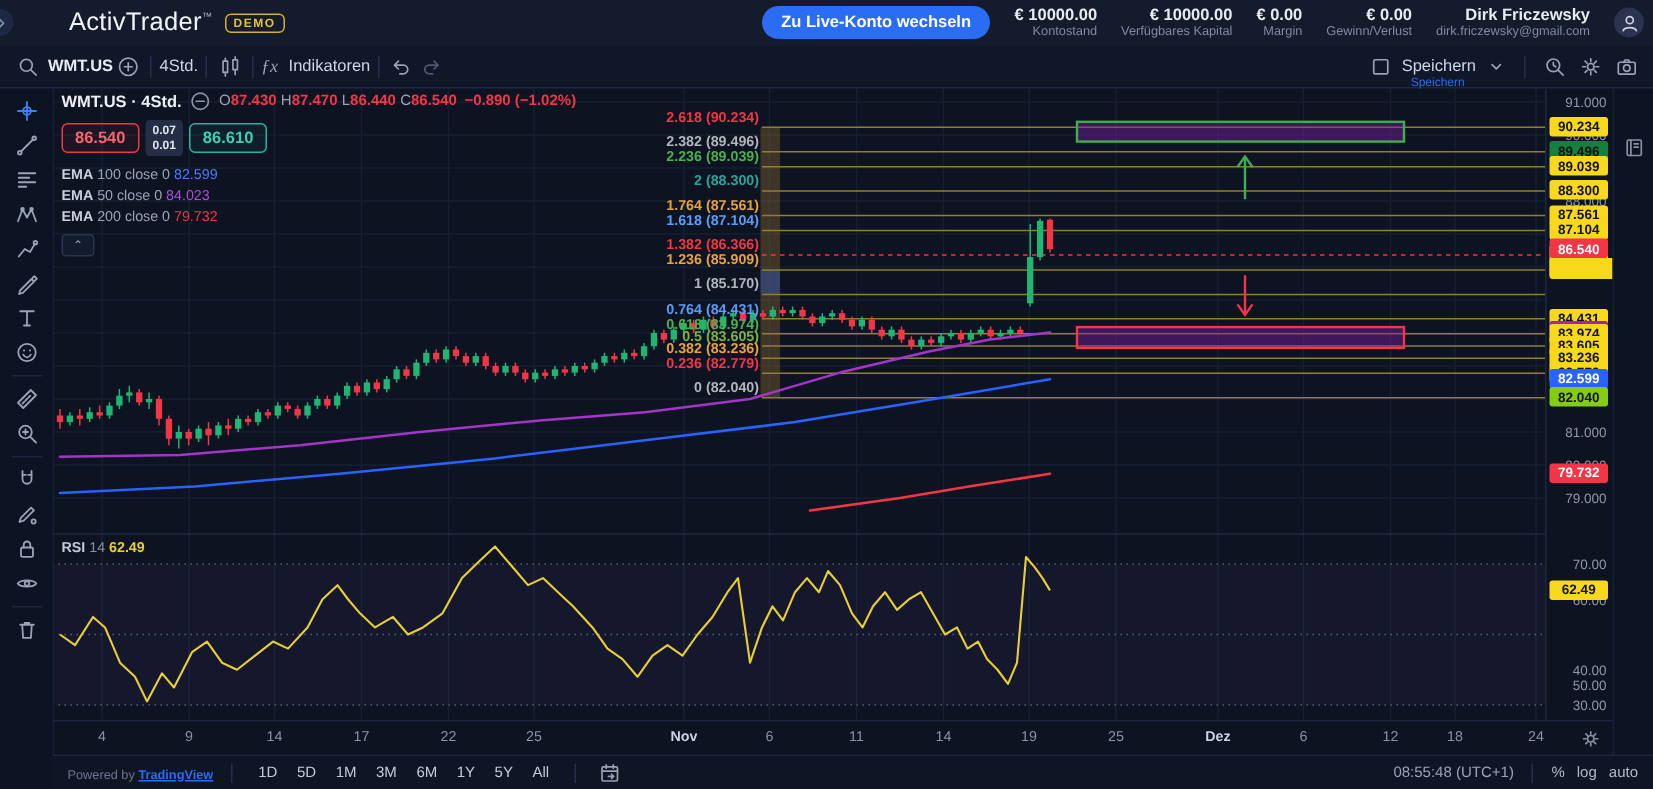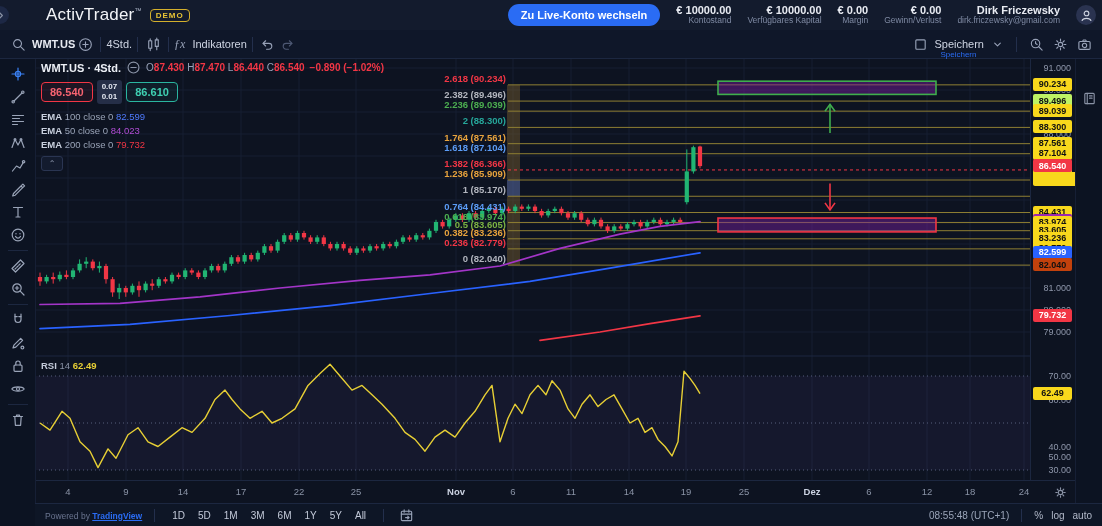--- a/index.html
+++ b/index.html
@@ -665,37 +665,37 @@
     <div class="pa-label" style="top: 71px;">88.000</div>
     <div class="pa-label" style="top: 225px;">81.000</div>
     <div class="pa-label" style="top: 247px;">80.000</div>
     <div class="pa-label" style="top: 269px;">79.000</div>
     <div class="pa-label" style="top: 313px;">70.00</div>
     <div class="pa-label" style="top: 336.5px;">60.00</div>
     <div class="pa-label" style="top: 352px; margin-top: 42px;">50.00</div>
     <div class="pa-label" style="top: 383.5px;">40.00</div>
     <div class="pa-label" style="top: 407px;">30.00</div>
     <div class="pa-badge" style="top: 19.852px; background: rgb(248, 216, 28); color: rgb(17, 17, 17);">90.234</div>
-    <div class="pa-badge" style="top: 36.088px; background: #bef264; color: rgb(17, 17, 17);">89.496</div>
+    <div class="pa-badge" style="top: 36.088px; background: #15803d; color: rgb(17, 17, 17);">89.496</div>
     <div class="pa-badge" style="top: 46.142px; background: rgb(248, 216, 28); color: rgb(17, 17, 17);">89.039</div>
     <div class="pa-badge" style="top: 62.4px; background: rgb(248, 216, 28); color: rgb(17, 17, 17);">88.300</div>
     <div class="pa-badge" style="top: 78.658px; background: rgb(248, 216, 28); color: rgb(17, 17, 17);">87.561</div>
     <div class="pa-badge" style="top: 88.712px; background: rgb(248, 216, 28); color: rgb(17, 17, 17);">87.104</div>
     <div class="pa-badge" style="top: 104.948px; background: rgb(248, 216, 28); color: rgb(17, 17, 17);">86.366</div>
     <div class="pa-badge" style="top: 101.12px; background: rgb(242, 54, 69); color: rgb(255, 255, 255);">86.540</div>
     <div class="pa-badge" style="top: 115.002px; background: rgb(248, 216, 28); color: rgb(17, 17, 17); padding-left: 43px;">85.909</div>
     <div class="pa-badge" style="top: 114px; background: rgb(248, 216, 28); color: rgb(17, 17, 17); padding-left: 39px;">85.170</div>
     <div class="pa-badge" style="top: 147.518px; background: rgb(248, 216, 28); color: rgb(17, 17, 17);">84.431</div>
     <div class="pa-badge" style="top: 156.494px; background: rgb(156, 39, 176); color: rgb(255, 255, 255);">84.023</div>
     <div class="pa-badge" style="top: 157.572px; background: rgb(248, 216, 28); color: rgb(17, 17, 17);">83.974</div>
     <div class="pa-badge" style="top: 165.69px; background: rgb(248, 216, 28); color: rgb(17, 17, 17);">83.605</div>
     <div class="pa-badge" style="top: 173.808px; background: rgb(248, 216, 28); color: rgb(17, 17, 17);">83.236</div>
     <div class="pa-badge" style="top: 183.862px; background: rgb(248, 216, 28); color: rgb(17, 17, 17);">82.779</div>
     <div class="pa-badge" style="top: 187.822px; background: rgb(41, 98, 255); color: rgb(255, 255, 255);">82.599</div>
-    <div class="pa-badge" style="top: 200.12px; background: #c2410c; color: rgb(17, 17, 17);">82.040</div>
+    <div class="pa-badge" style="top: 200.12px; background: #84cc16; color: rgb(17, 17, 17);">82.040</div>
     <div class="pa-badge" style="top: 250.896px; background: rgb(242, 54, 69); color: rgb(255, 255, 255);">79.732</div>
     <div class="pa-badge" style="top: 328.649px; background: rgb(248, 216, 28); color: rgb(17, 17, 17);">62.49</div>
   </div>
 
 <div class="right-strip">
   <span><span><svg width="15" height="15" viewBox="0 0 16 16" fill="none" stroke="currentColor" stroke-width="1.2" stroke-linecap="round" stroke-linejoin="round">
           <rect x="2" y="3.5" width="12" height="9" rx="1"></rect>
           <path d="M2.5 4.5L8 9l5.5-4.5"></path>
         </svg></span></span>
   <span><span><svg width="15" height="15" viewBox="0 0 16 16" fill="none" stroke="currentColor" stroke-width="1.2" stroke-linecap="round" stroke-linejoin="round">

